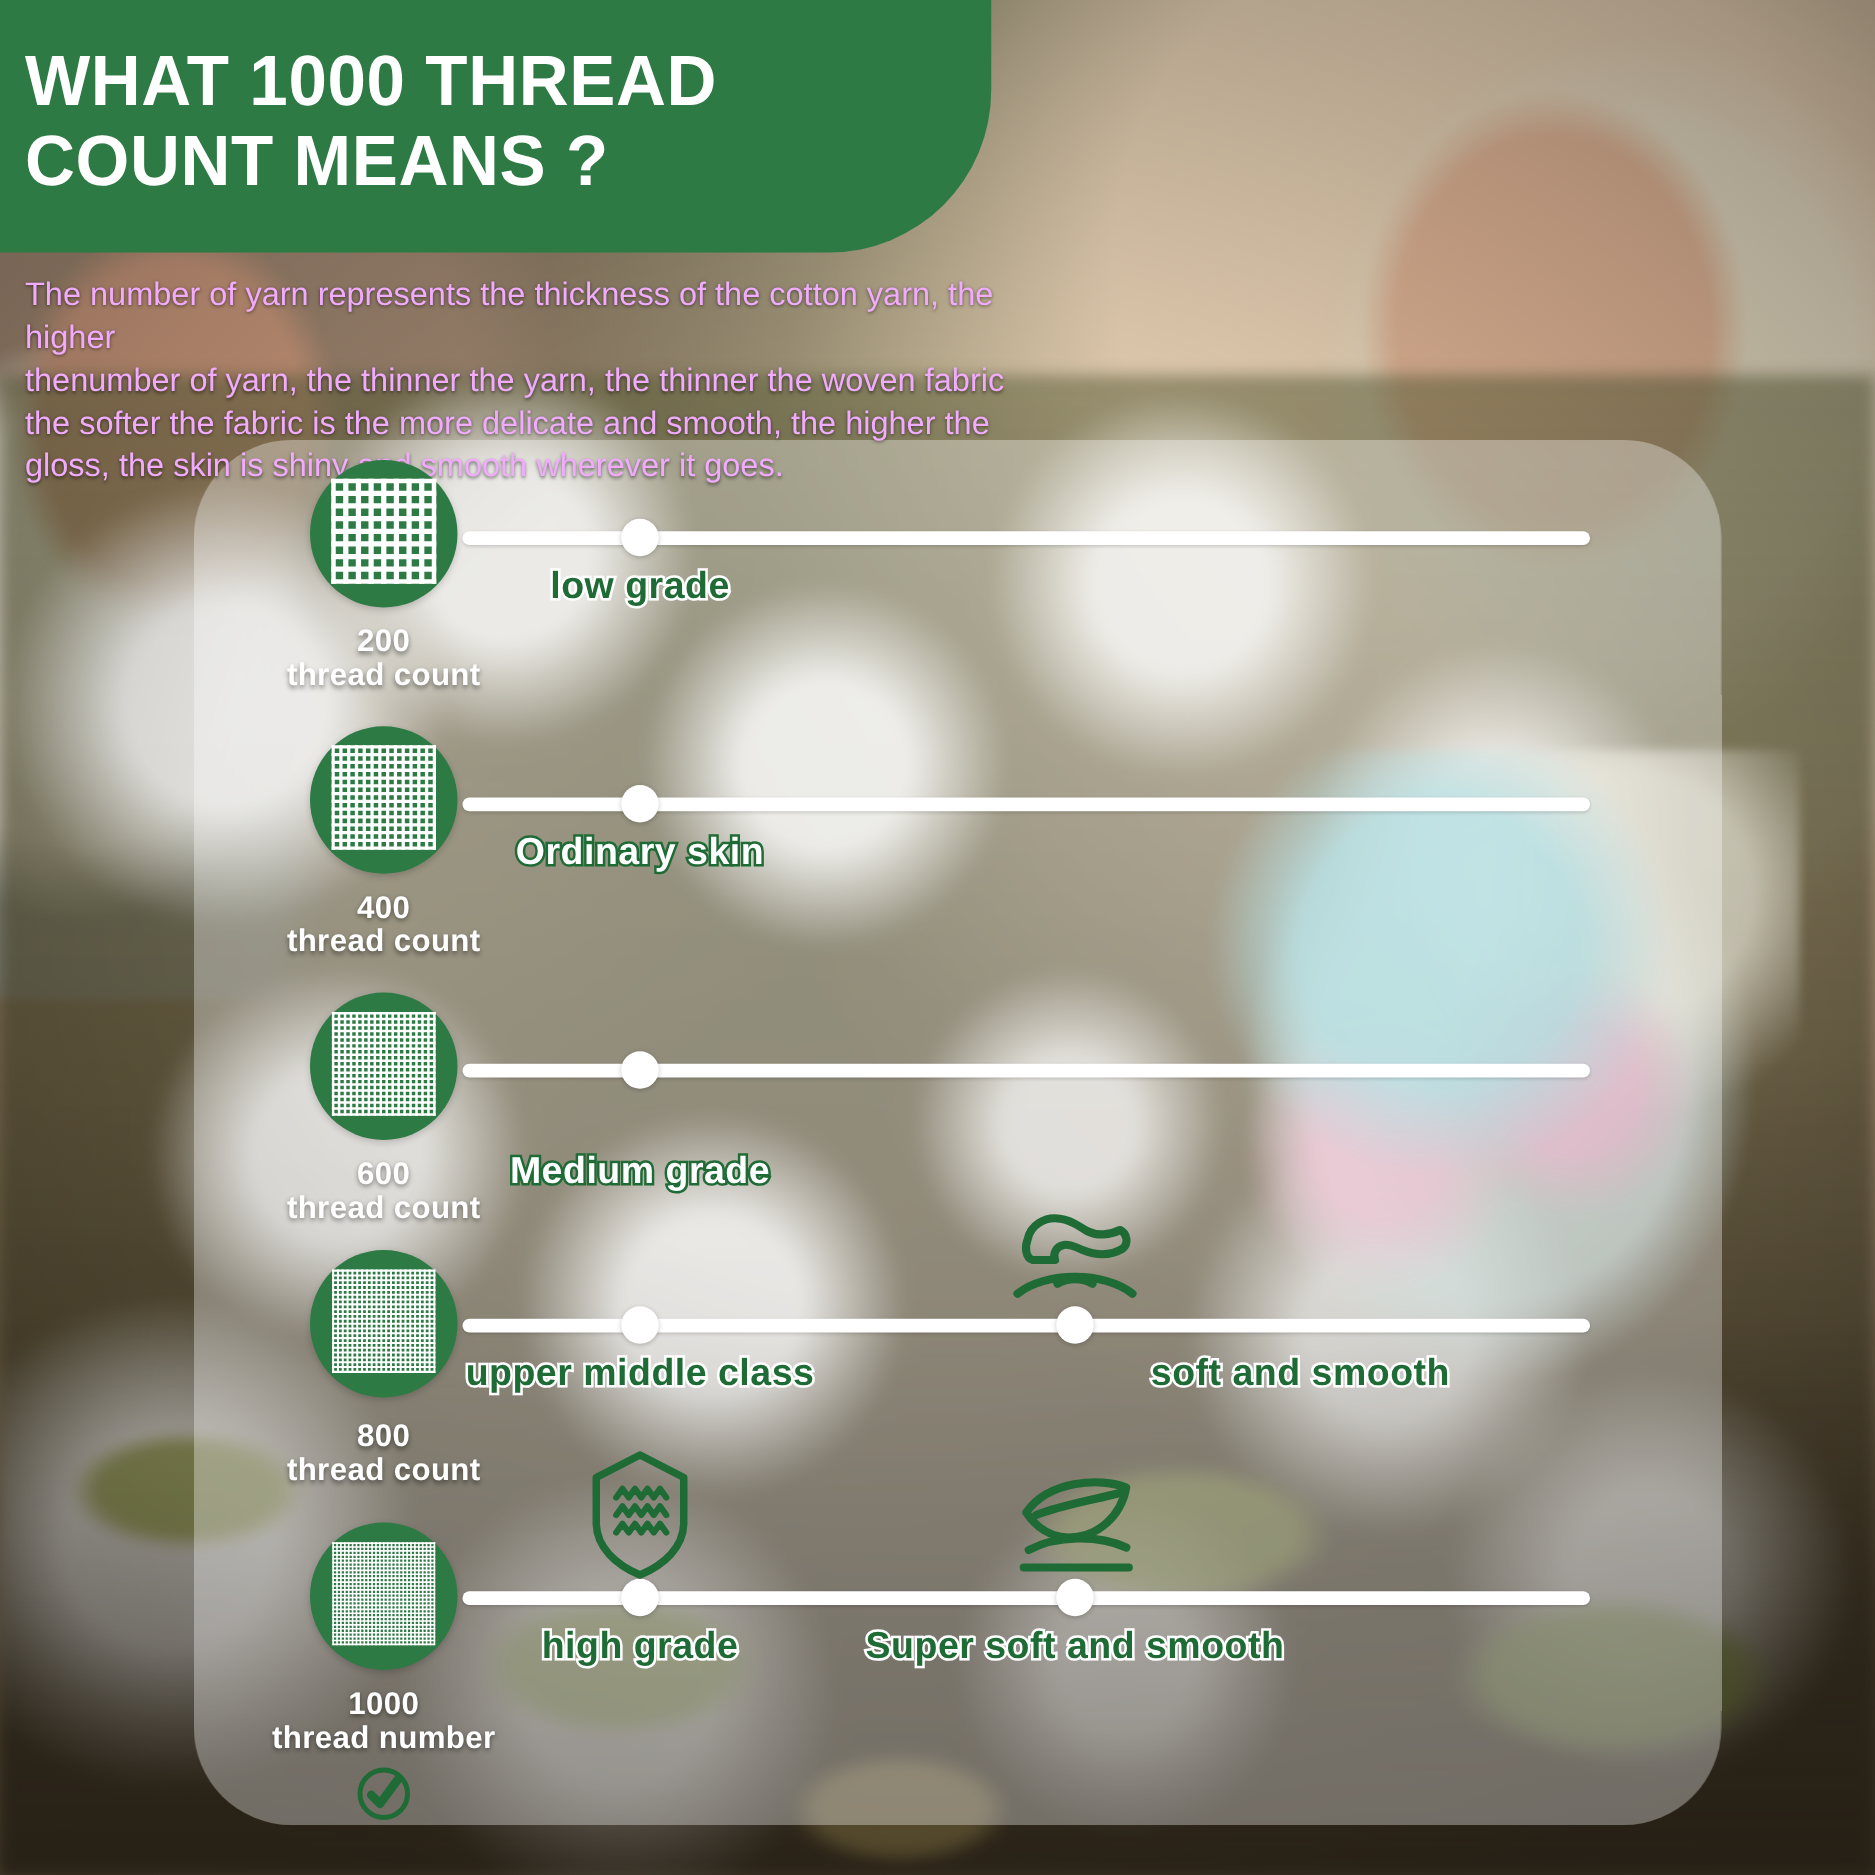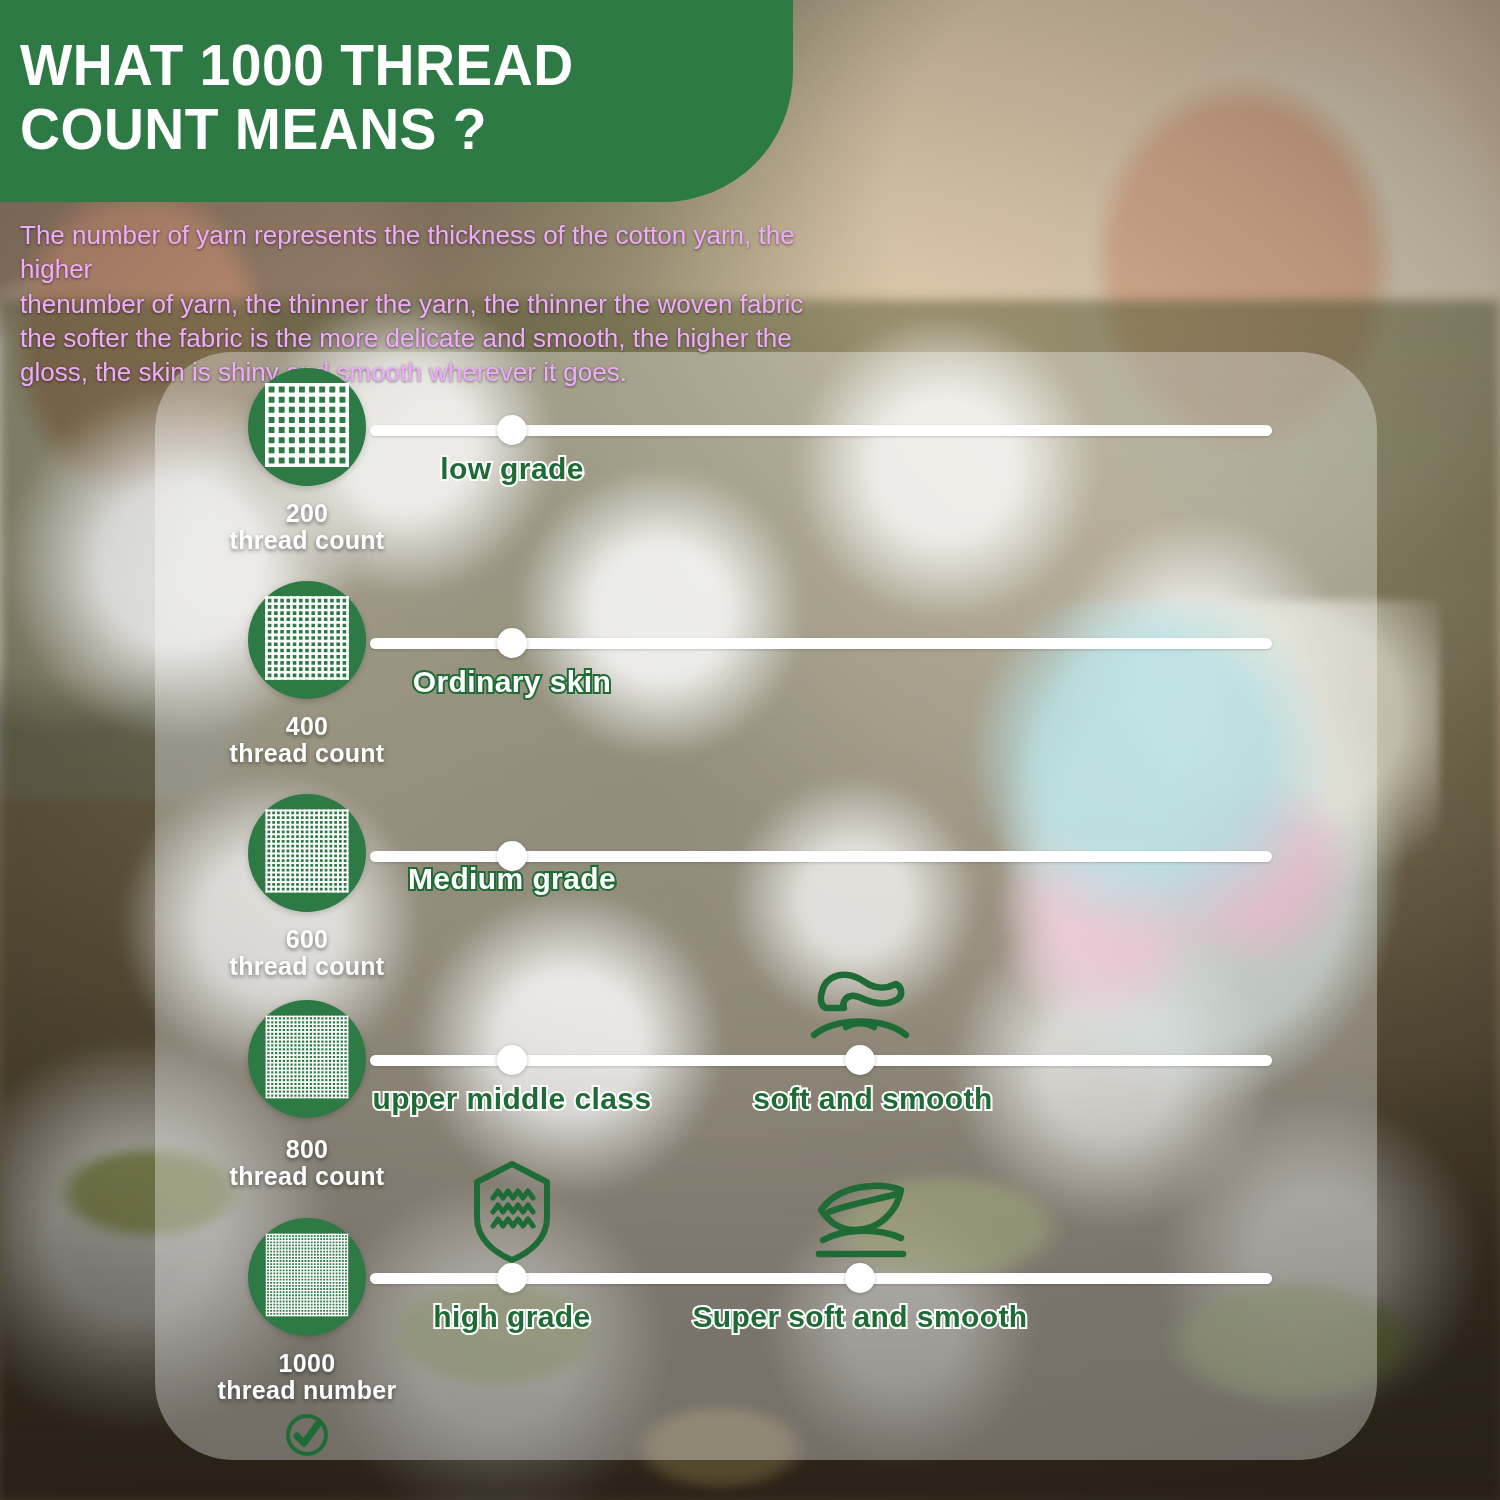--- a/index.html
+++ b/index.html
@@ -297,21 +297,21 @@
                 <line x1="1.5" y1="77.73529411764706" x2="82.5" y2="77.73529411764706"></line>
                 <line x1="82.5" y1="1.5" x2="82.5" y2="82.5"></line>
                 <line x1="1.5" y1="82.5" x2="82.5" y2="82.5"></line>
               </g>
             </svg></span>
         </div>
         <div class="count-label" style="left: 187px; top: 926px;">600
 thread count</div>
         <div class="track" style="left: 370px; top: 851px; width: 902px;"></div>
         <div class="dot" style="left: 497px; top: 841px;"></div>
-        <div class="grade ghost" style="left: 212px; top: 862px; width: 600px; text-align: center;">Medium grade</div>
+        <div class="grade ghost" style="left: 212px; top: 920px; width: 600px; text-align: center;">Medium grade</div>
       </div>
       <div class="row" style="top: 0px;">
         <div class="badge" style="left: 248px; top: 1000px;">
           <span><svg class="mesh" viewBox="0 0 84 84" xmlns="http://www.w3.org/2000/svg">
     <g stroke="#ffffff" stroke-width="1.619047619047619" stroke-linecap="square">
                 <line x1="1.5" y1="1.5" x2="1.5" y2="82.5"></line>
                 <line x1="1.5" y1="1.5" x2="82.5" y2="1.5"></line>
                 <line x1="5.357142857142858" y1="1.5" x2="5.357142857142858" y2="82.5"></line>
                 <line x1="1.5" y1="5.357142857142858" x2="82.5" y2="5.357142857142858"></line>
                 <line x1="9.214285714285715" y1="1.5" x2="9.214285714285715" y2="82.5"></line>
@@ -356,21 +356,21 @@
                 <line x1="1.5" y1="82.5" x2="82.5" y2="82.5"></line>
               </g>
             </svg></span>
         </div>
         <div class="count-label" style="left: 187px; top: 1136px;">800
 thread count</div>
         <div class="track" style="left: 370px; top: 1055px; width: 902px;"></div>
         <div class="dot" style="left: 497px; top: 1045px;"></div>
         <div class="grade" style="left: 212px; top: 1082px; width: 600px;">upper middle class</div>
         <div class="dot" style="left: 845px; top: 1045px;"></div>
-        <div class="grade" style="left: 573px; top: 1082px; width: 600px;">soft and smooth</div>
+        <div class="grade" style="left: 560px; top: 1082px; width: 600px; text-align: right;">soft and smooth</div>
         <div class="feat-icon" style="left: 804px; top: 964px;"><svg width="112" height="82" viewBox="0 0 112 82" xmlns="http://www.w3.org/2000/svg">
     <g fill="none" stroke="#1f6b36" stroke-width="6.5" stroke-linecap="round" stroke-linejoin="round">
       <path d="M18 28 C20 16 32 9 44 11 C54 12 60 18 66 21 C74 25 84 24 92 20
                C98 23 99 31 94 35 C84 41 72 40 62 36 C57 34 52 31 47 32
                C41 33 38 39 40 44 L22 44 C16 42 16 33 18 28 Z"></path>
       <path d="M10 71 C32 53 80 53 102 71"></path>
       <path d="M42 63 C50 58 62 58 70 63"></path>
     </g>
           </svg></div>
       </div>

